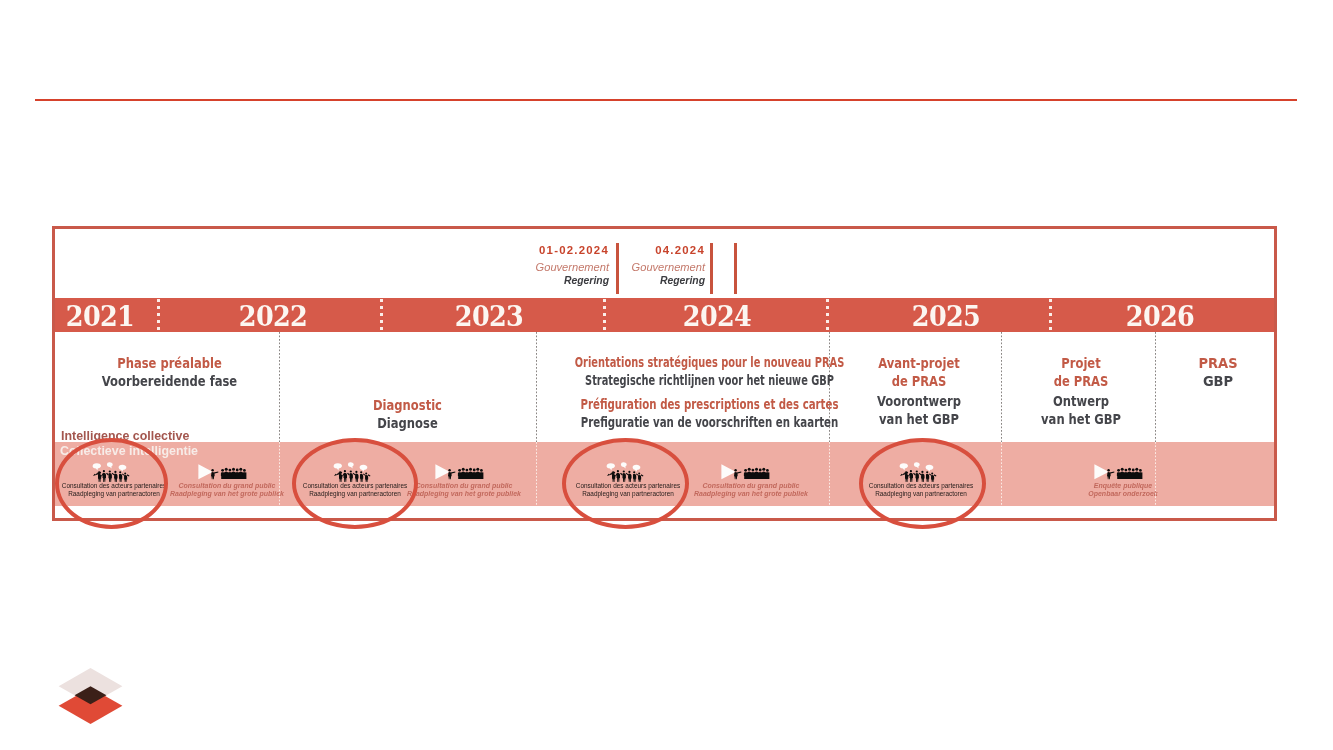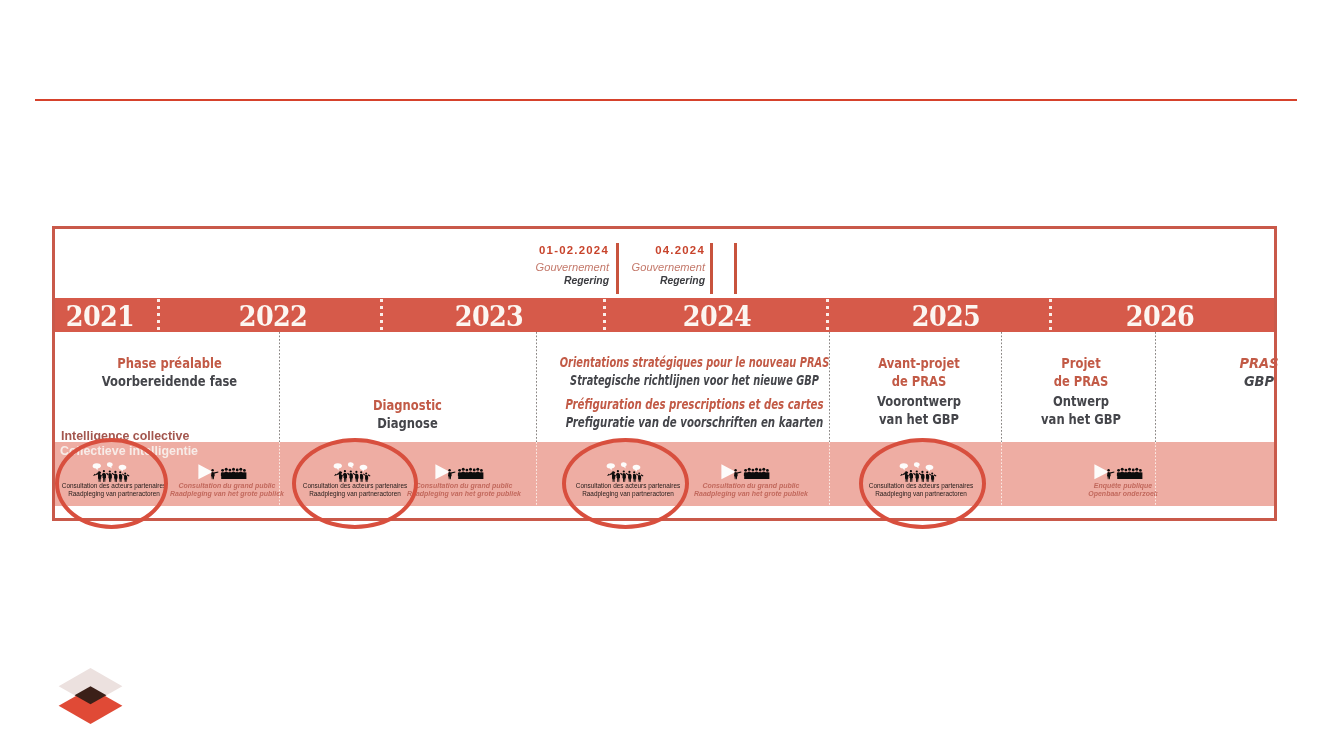--- a/index.html
+++ b/index.html
@@ -102,39 +102,39 @@
   <div class="pdot" style="left:1103px;top:106px;height:174px;"></div>
 
   <div class="phase" style="left:4px;top:128px;width:227px;">
     <div class="fr" style="transform:scaleX(.885)">Phase préalable</div>
     <div class="nl" style="transform:scaleX(.885)">Voorbereidende fase</div>
   </div>
   <div class="phase" style="left:227px;top:128px;width:257px;margin-top:42px;">
     <div class="fr" style="transform:scaleX(.885)">Diagnostic</div>
     <div class="nl" style="transform:scaleX(.885)">Diagnose</div>
   </div>
-  <div class="phase" style="left:446px;top:127px;width:393px;font-style:italic;">
+  <div class="phase" style="left:461px;top:127px;width:393px;">
     <div class="fr" style="transform:scaleX(.754)">Orientations stratégiques pour le nouveau PRAS</div>
     <div class="nl" style="transform:scaleX(.751)">Strategische richtlijnen  voor het nieuwe GBP</div>
     <div class="fr" style="transform:scaleX(.782);margin-top:6px;">Préfiguration des prescriptions et des cartes</div>
     <div class="nl" style="transform:scaleX(.782)">Prefiguratie van de voorschriften en kaarten</div>
   </div>
   <div class="phase" style="left:781px;top:128px;width:172px;">
     <div class="fr" style="transform:scaleX(.885)">Avant-projet</div>
     <div class="fr" style="transform:scaleX(.885)">de PRAS</div>
     <div class="nl" style="transform:scaleX(.885);margin-top:2px;">Voorontwerp</div>
     <div class="nl" style="transform:scaleX(.885)">van het GBP</div>
   </div>
   <div class="phase" style="left:952px;top:128px;width:154px;">
     <div class="fr" style="transform:scaleX(.885)">Projet</div>
     <div class="fr" style="transform:scaleX(.885)">de PRAS</div>
     <div class="nl" style="transform:scaleX(.885);margin-top:2px;">Ontwerp</div>
     <div class="nl" style="transform:scaleX(.885)">van het GBP</div>
   </div>
-  <div class="phase" style="left:1149px;top:128px;width:116px;font-style:italic;">
+  <div class="phase" style="left:1108px;top:128px;width:116px;">
     <div class="fr" style="transform:scaleX(1)">PRAS</div>
     <div class="nl" style="transform:scaleX(1)">GBP</div>
   </div>
 
   <div class="collective-fr">Intelligence collective</div>
   <div class="pink-band"></div>
   <div class="collective-nl">Collectieve intelligentie</div>
   <div class="bdot" style="left:227px;"></div>
   <div class="bdot" style="left:484px;"></div>
   <div class="bdot" style="left:777px;"></div>

